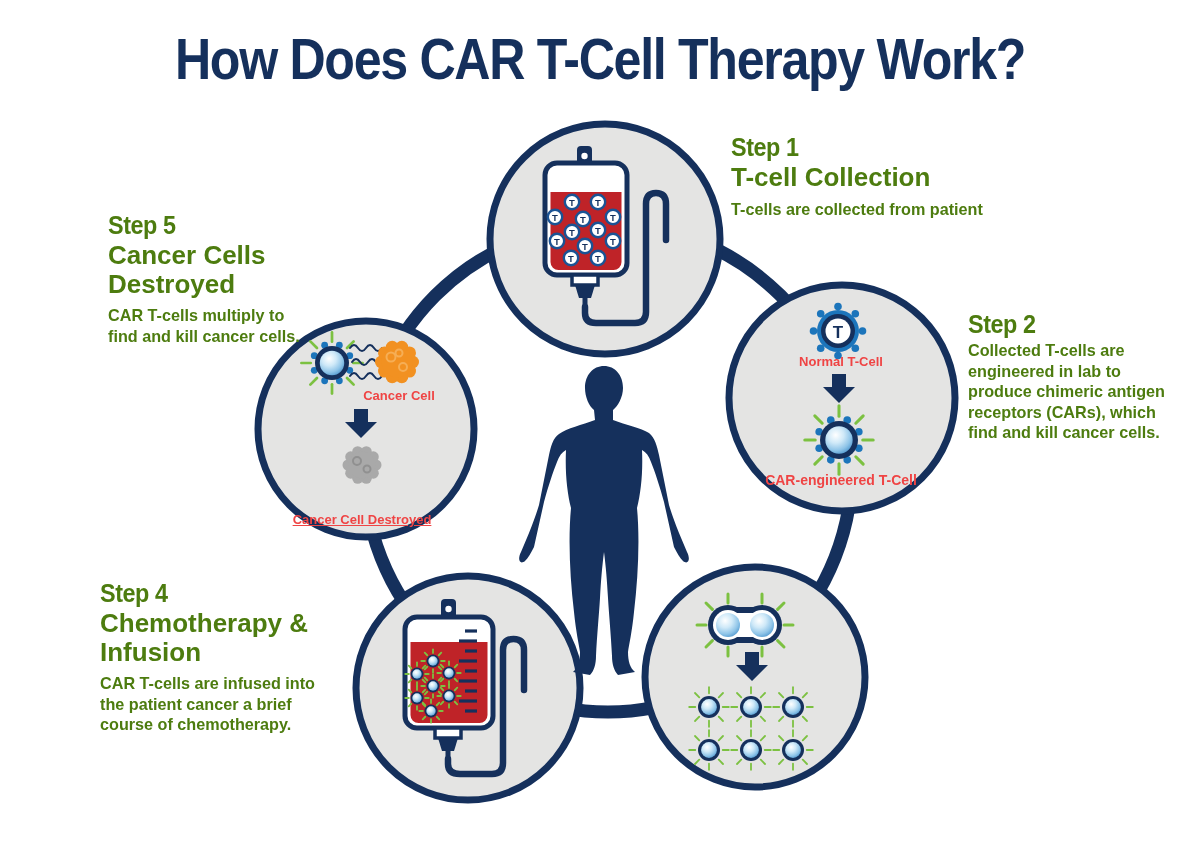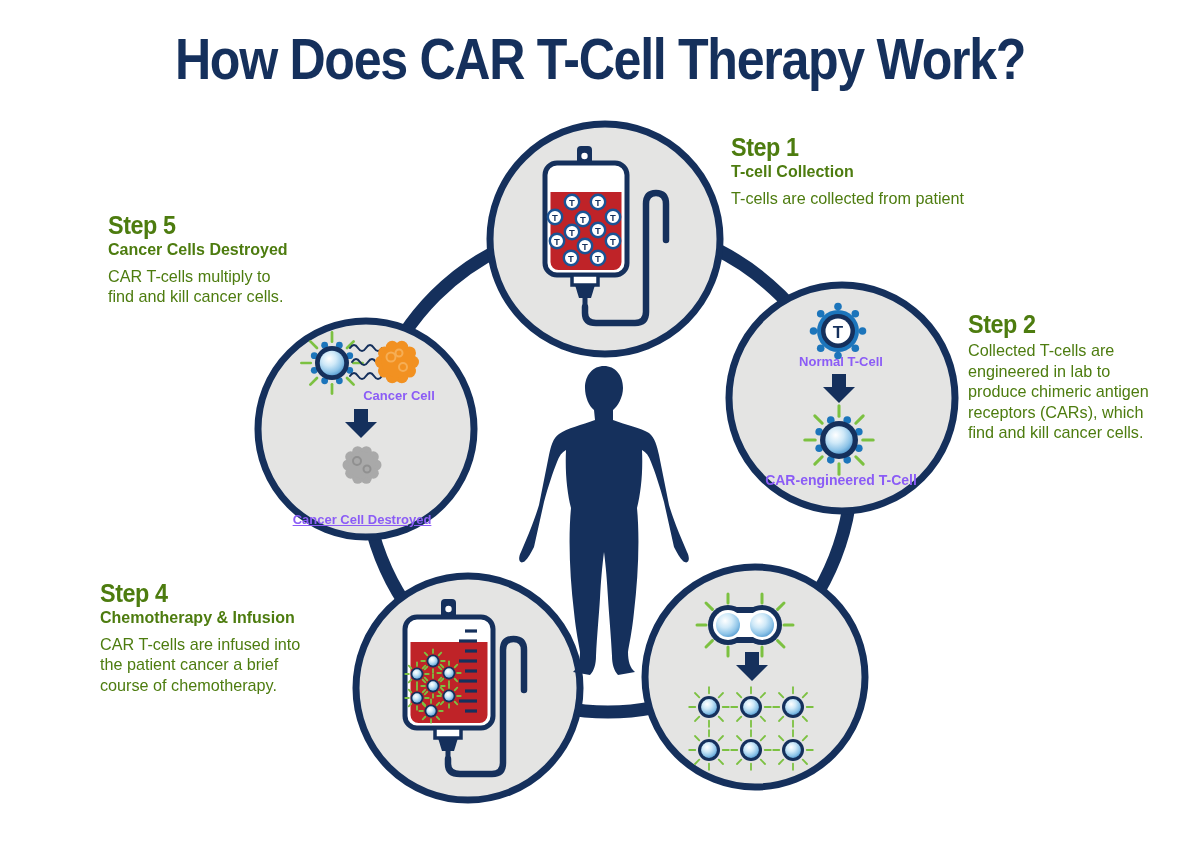--- a/index.html
+++ b/index.html
@@ -5,24 +5,24 @@
   html,body{margin:0;padding:0;background:#fff;}
   .canvas{position:relative;width:1200px;height:857px;background:#fff;overflow:hidden;
           font-family:"Liberation Sans",sans-serif;color:#15305c;}
   .canvas svg{position:absolute;left:0;top:0;}
   .title{position:absolute;left:0;right:0;top:26px;text-align:center;
          font-size:57px;font-weight:bold;letter-spacing:-1.5px;
          transform:scaleX(0.88);color:#15305c;}
   .step{position:absolute;color:#4d7c0f;}
   .step .slabel{font-size:26px;font-weight:bold;line-height:1.0;margin:0 0 3px 0;
                 transform:scaleX(0.9);transform-origin:0 0;letter-spacing:-0.5px;}
-  .step .shead{font-size:16px;font-weight:bold;line-height:1.1;margin:0 0 7px 0;}
-  .step .sbody{font-size:16.2px;font-weight:normal;line-height:1.27;margin:0;white-space:pre-line;}
+  .step .shead{font-size:26px;font-weight:bold;line-height:1.1;margin:0 0 7px 0;}
+  .step .sbody{font-size:16.2px;font-weight:bold;line-height:1.27;margin:0;white-space:pre-line;}
   .cap{position:absolute;transform:translateX(-50%);font-size:13px;font-weight:bold;
-       white-space:nowrap;color:#8b5cf6;text-align:center;}
+       white-space:nowrap;color:#ef4444;text-align:center;}
   
   .ringline{fill:none;stroke:#15305c;stroke-width:13;}
   .bigcircle{fill:#e4e4e3;stroke:#15305c;stroke-width:7;}
   .navy{fill:#15305c;}
   .whitef{fill:#ffffff;}
   .redf{fill:#bf2328;}
   .bagbody{fill:#ffffff;stroke:#15305c;stroke-width:5;}
   .conn{fill:#ffffff;stroke:#15305c;stroke-width:3.5;}
   .tube{fill:none;stroke:#15305c;stroke-width:6.5;stroke-linecap:round;}
   .grad{stroke:#15305c;stroke-width:3.2;stroke-linecap:butt;}

